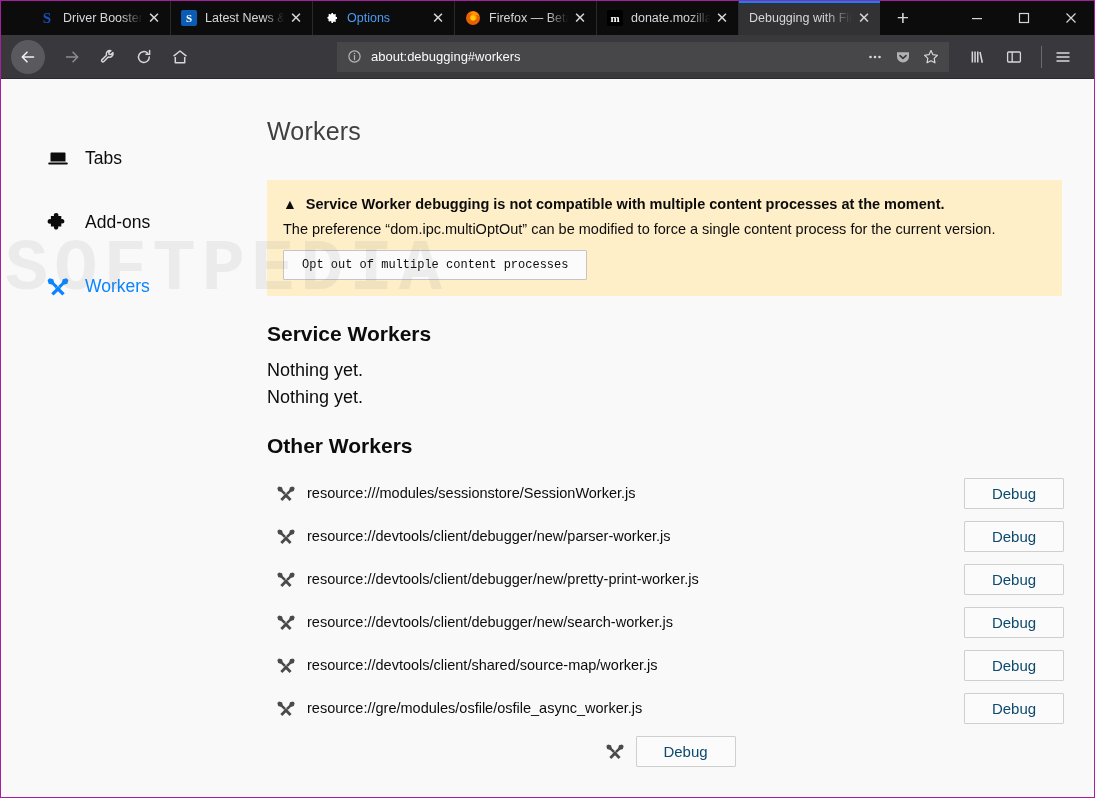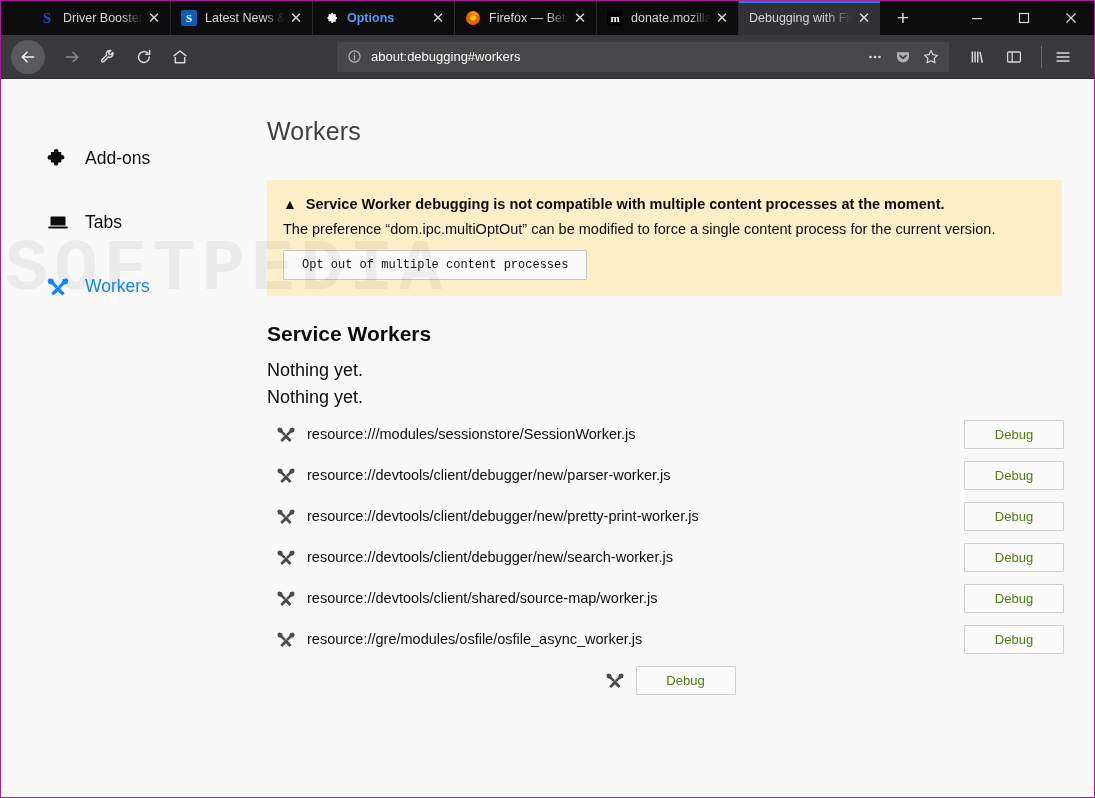--- a/index.html
+++ b/index.html
@@ -64,21 +64,21 @@
   .fav-moz { background: #000; color: #fff; font-size: 11px;
              font-family: "Liberation Serif", serif; font-weight: 700; }
   .tab-title {
     flex: 1 1 auto;
     white-space: nowrap; overflow: hidden;
     position: relative;
     line-height: 34px;
     -webkit-mask-image: linear-gradient(to right, #000 72%, transparent 98%);
             mask-image: linear-gradient(to right, #000 72%, transparent 98%);
   }
-  .tab.options .tab-title { color: #4b9cf5; font-weight: bold; }
+  .tab.options .tab-title { color: #4b9cf5; }
   .tab-close {
     width: 20px; flex: none; text-align: center;
     color: #d7d7db; font-size: 15px; line-height: 34px;
   }
   .tab.options .tab-close { margin-left: 14px; }
   .newtab {
     width: 44px; display: flex; align-items: center; justify-content: center;
     color: #d7d7db; font-size: 21px; font-weight: 300;
   }
   .winctrl-wrap { margin-left: auto; display: flex; }
@@ -171,21 +171,21 @@
   .worker-row {
     display: flex; align-items: center;
     padding: 6px 0; min-height: 39px; justify-content: center;
   }
   .worker-icon { width: 22px; height: 22px; flex: none; margin: 0 10px 0 8px;
                  display: flex; align-items: center; justify-content: center; }
   .worker-name { flex: 1 1 auto; font-size: 14.5px; color: #0c0c0d; }
   .debug-btn {
     width: 100px; flex: none;
     background: #fbfbfb; border: 1px solid #cfcfcf;
-    padding: 6px 0; font-size: 13px; color: #4d7c0f;
+    padding: 6px 0; font-size: 15px; color: #0c4a6e;
     text-align: center; border-radius: 1px;
     font-family: "Liberation Sans", sans-serif;
   }
 
   
   .watermark {
     position: absolute; left: 4px; top: 150px;
     font-size: 72px; font-weight: bold; letter-spacing: 6px;
     color: rgba(120,120,120,0.10);
     pointer-events: none; user-select: none;
@@ -364,34 +364,34 @@
 
   <div class="content">
 
     <div class="watermark">SOFTPEDIA</div>
 
     <div class="sidebar">
 
       <div class="side-item">
         <span class="sicon">
           <svg width="24" height="24" viewBox="0 0 24 24" fill="#0c0c0d">
-            <path d="M10.2 3.1c1.3 0 2.3.9 2.3 2 0 .4-.1.7-.3 1h3.1v3.2c.3-.2.6-.3 1-.3 1.2 0 2.1 1 2.1 2.3s-.9 2.3-2.1 2.3c-.4 0-.7-.1-1-.3v3.2h-3.3c.2.3.3.6.3 1 0 1.2-1 2.1-2.2 2.1S7.9 18.7 7.9 17.5c0-.4.1-.7.3-1H4.9v-3.1c-.3.2-.7.3-1.1.3-1.2 0-2.2-1-2.2-2.3s1-2.3 2.2-2.3c.4 0 .8.1 1.1.3V6.1h3.2c-.2-.3-.3-.6-.3-1 0-1.1 1-2 2.4-2z"></path>
-          </svg>
-        </span>
-        <span>Add-ons</span>
+            <path d="M5.6 6.4h12.8c.6 0 1.1.5 1.1 1.1v8.1H4.5V7.5c0-.6.5-1.1 1.1-1.1z"></path>
+            <rect x="2.2" y="16.4" width="19.6" height="2.1" rx="1"></rect>
+          </svg>
+        </span>
+        <span>Tabs</span>
       </div>
 
       <div class="side-item">
         <span class="sicon">
           <svg width="24" height="24" viewBox="0 0 24 24" fill="#0c0c0d">
-            <path d="M5.6 6.4h12.8c.6 0 1.1.5 1.1 1.1v8.1H4.5V7.5c0-.6.5-1.1 1.1-1.1z"></path>
-            <rect x="2.2" y="16.4" width="19.6" height="2.1" rx="1"></rect>
-          </svg>
-        </span>
-        <span>Tabs</span>
+            <path d="M10.2 3.1c1.3 0 2.3.9 2.3 2 0 .4-.1.7-.3 1h3.1v3.2c.3-.2.6-.3 1-.3 1.2 0 2.1 1 2.1 2.3s-.9 2.3-2.1 2.3c-.4 0-.7-.1-1-.3v3.2h-3.3c.2.3.3.6.3 1 0 1.2-1 2.1-2.2 2.1S7.9 18.7 7.9 17.5c0-.4.1-.7.3-1H4.9v-3.1c-.3.2-.7.3-1.1.3-1.2 0-2.2-1-2.2-2.3s1-2.3 2.2-2.3c.4 0 .8.1 1.1.3V6.1h3.2c-.2-.3-.3-.6-.3-1 0-1.1 1-2 2.4-2z"></path>
+          </svg>
+        </span>
+        <span>Add-ons</span>
       </div>
 
       <div class="side-item selected">
         <span class="sicon">
           <svg width="24" height="24" viewBox="0 0 24 24" fill="#0a84ff">
             <path d="M3.6 4.2l3.6 1 1.1 3.6L11.8 12 9.6 14.2 6.2 10.8 2.6 9.7l-1-3.6z" transform="rotate(0)"></path>
             <path d="M20.4 4.2l-3.6 1-1.1 3.6L12.2 12l2.2 2.2 3.4-3.4 3.6-1.1 1-3.6z"></path>
             <path d="M9.3 14.6l2.7-2.7 2.7 2.7-2.7 2.7z"></path>
             <path d="M11 16.3l2.4-2.4 5.3 5.3-2.4 2.4z"></path>
             <path d="M12.9 16.3L10.5 13.9 5.2 19.2l2.4 2.4z"></path>
@@ -412,20 +412,21 @@
         </div>
         <div class="warn-sub">The preference “dom.ipc.multiOptOut” can be modified to force a single content process for the current version.</div>
         <button class="warn-btn">Opt out of multiple content processes</button>
       </div>
 
       <h2 class="section first">Service Workers</h2>
       <div class="nothing">Nothing yet.</div>
 
       <div class="nothing">Nothing yet.</div>
 
+      <h2 class="section">Other Workers</h2>
       <div class="worker-list" id="other-workers-list">
           <div class="worker-row">
             <span class="worker-icon">
               <svg width="20" height="20" viewBox="0 0 24 24" fill="#4a4a4a">
                 <path d="M3.6 4.2l3.6 1 1.1 3.6L11.8 12 9.6 14.2 6.2 10.8 2.6 9.7l-1-3.6z"></path>
                 <path d="M20.4 4.2l-3.6 1-1.1 3.6L12.2 12l2.2 2.2 3.4-3.4 3.6-1.1 1-3.6z"></path>
                 <path d="M9.3 14.6l2.7-2.7 2.7 2.7-2.7 2.7z"></path>
                 <path d="M11 16.3l2.4-2.4 5.3 5.3-2.4 2.4z"></path>
                 <path d="M12.9 16.3L10.5 13.9 5.2 19.2l2.4 2.4z"></path>
               </svg>

